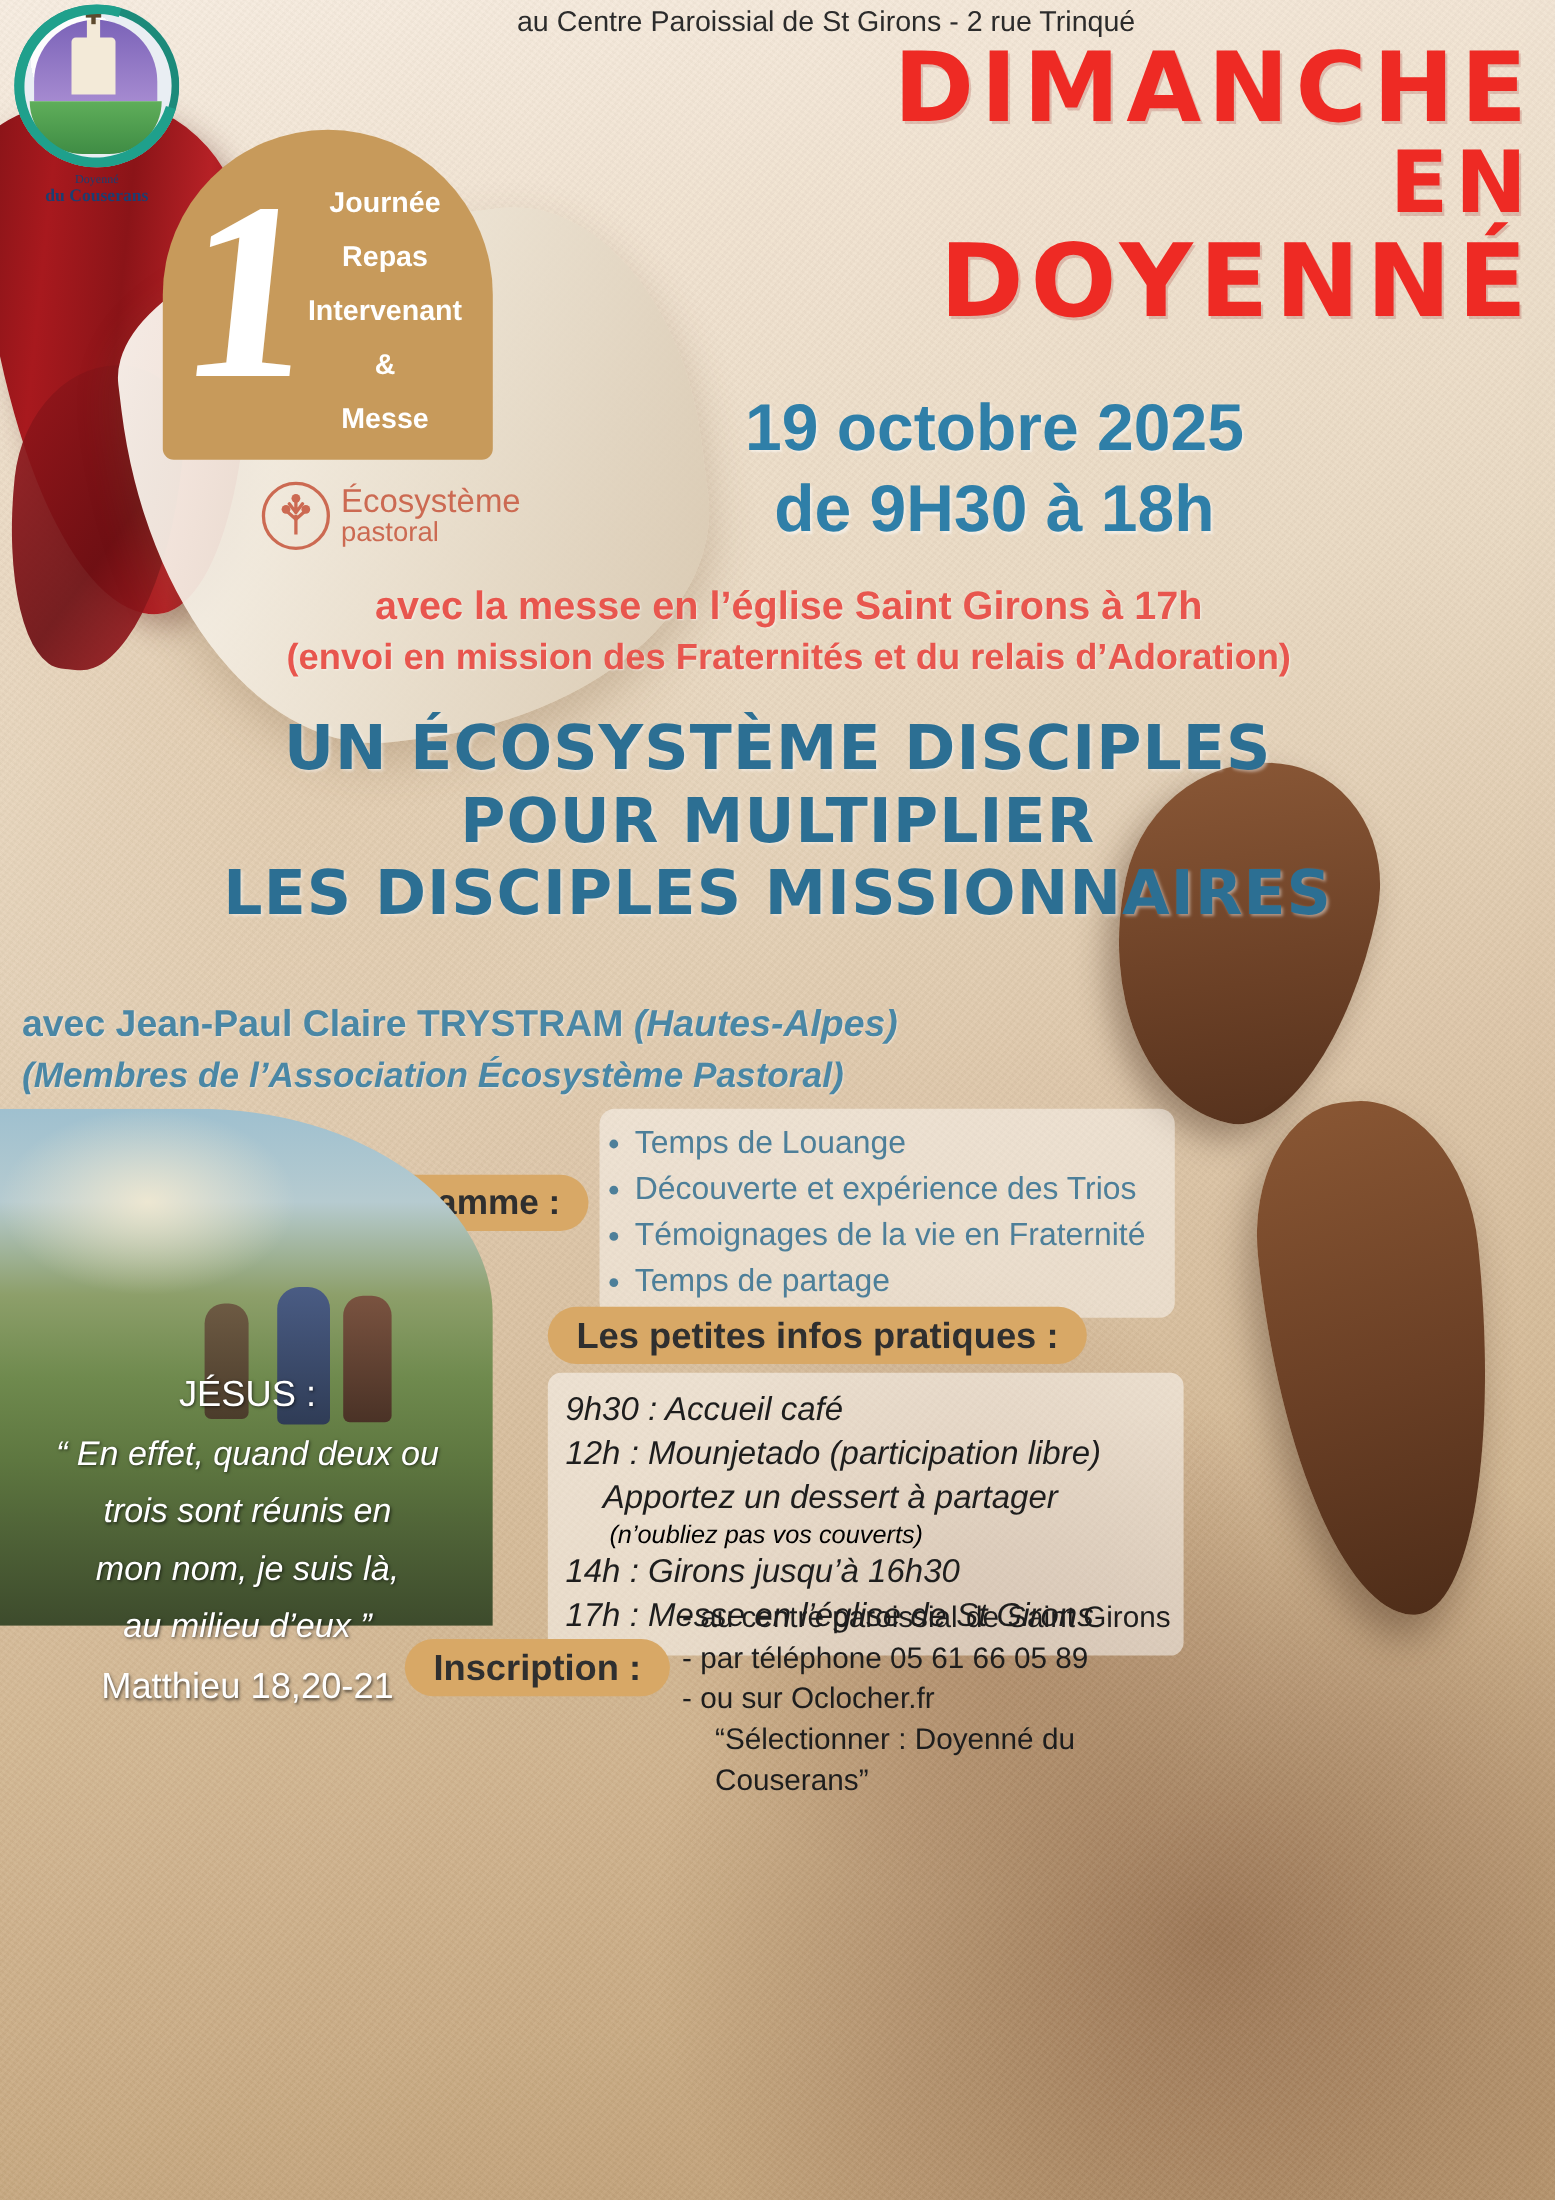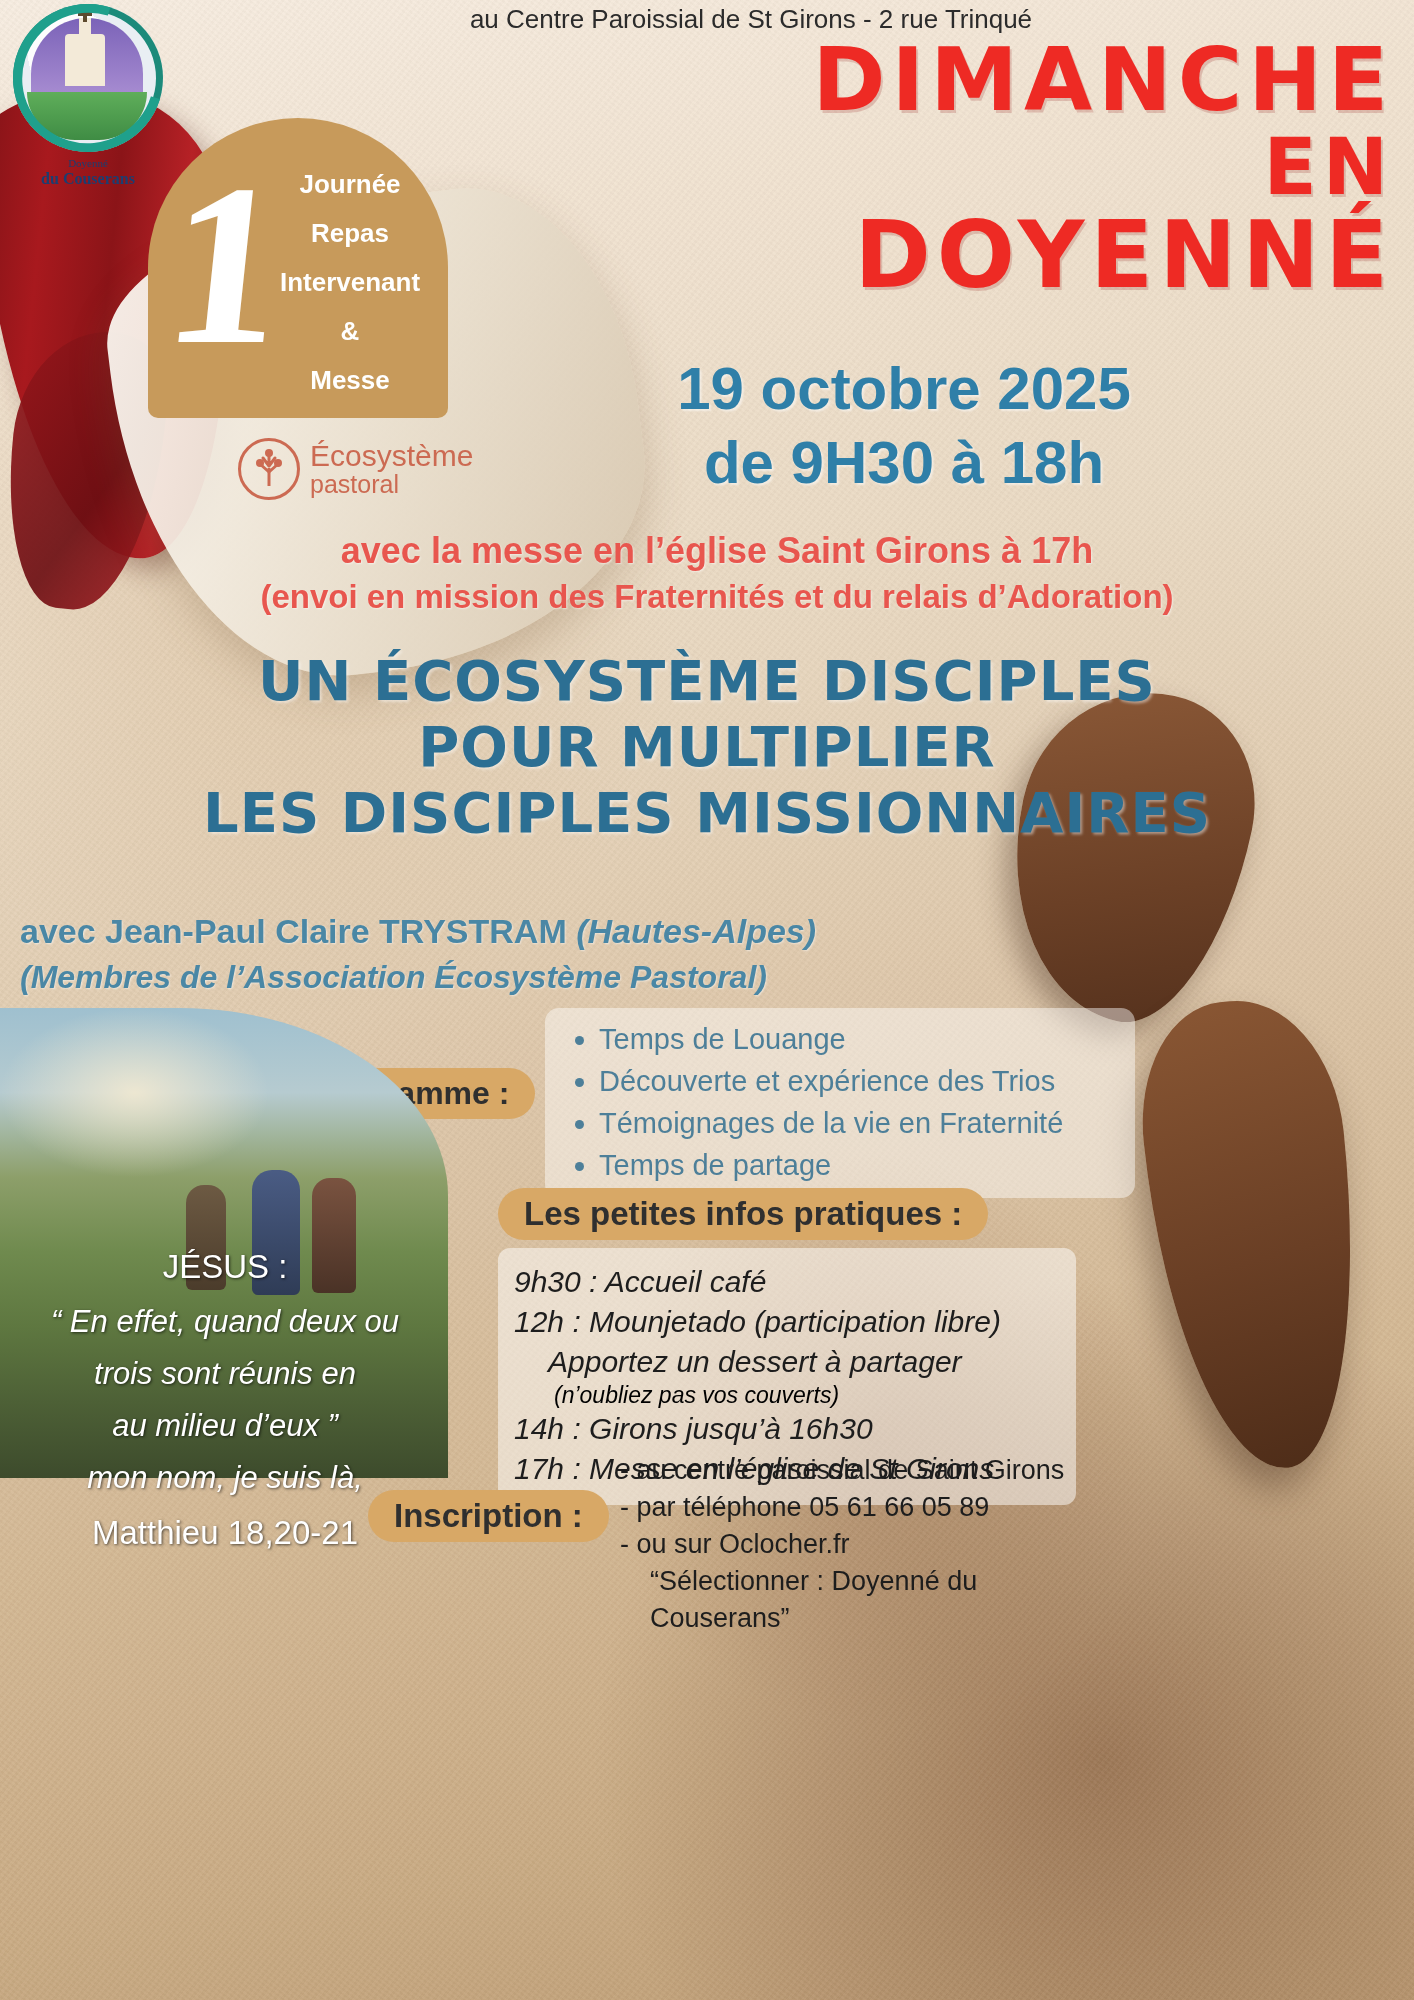--- a/index.html
+++ b/index.html
@@ -182,23 +182,23 @@
   .speaker .it { font-style:italic; }
   .speaker .l2 { font-style:italic; font-size:32px; }
 
   
   .pill {
     display:inline-block; background:#d8a866; color:#2f2f2f;
     font-weight:bold; border-radius:26px; padding:7px 26px;
   }
   .prog-pill { position:absolute; left:286px; top:1068px; font-size:32px; }
   .prog-box {
-    position:absolute; left:545px; top:1008px; width:590px;
+    position:absolute; left:545px; top:1008px; width:523px;
     background:rgba(255,255,255,.45);
-    border-radius:14px; padding:10px 14px 12px 40px;
+    border-radius:14px; padding:10px 14px 12px 18px;
   }
   .prog-box li { color:#4d7f99; font-size:29px; line-height:42px; margin-left:14px; }
 
   .infos-pill { position:absolute; left:498px; top:1188px; font-size:33px; }
   .infos-box {
     position:absolute; left:498px; top:1248px; width:578px;
     background:rgba(255,255,255,.5); border-radius:12px;
     padding:14px 16px 16px 16px;
   }
   .infos-box .row { font-size:30px; line-height:40px; color:#1d1d1d;font-style:italic; }
@@ -353,16 +353,16 @@
 
 <div class="paint"></div>
 <div class="paint-fig1"></div>
 <div class="paint-fig2"></div>
 <div class="paint-fig3"></div>
 
 <div class="quote">
   <div class="who">JÉSUS :</div>
   <div class="txt">“ En effet, quand deux ou</div>
   <div class="txt">trois sont réunis en</div>
+  <div class="txt">mon nom, je suis là,</div>
   <div class="txt">au milieu d’eux ”</div>
-  <div class="txt">mon nom, je suis là,</div>
   <div class="ref">Matthieu 18,20-21</div>
 </div>
 
 </body></html>

